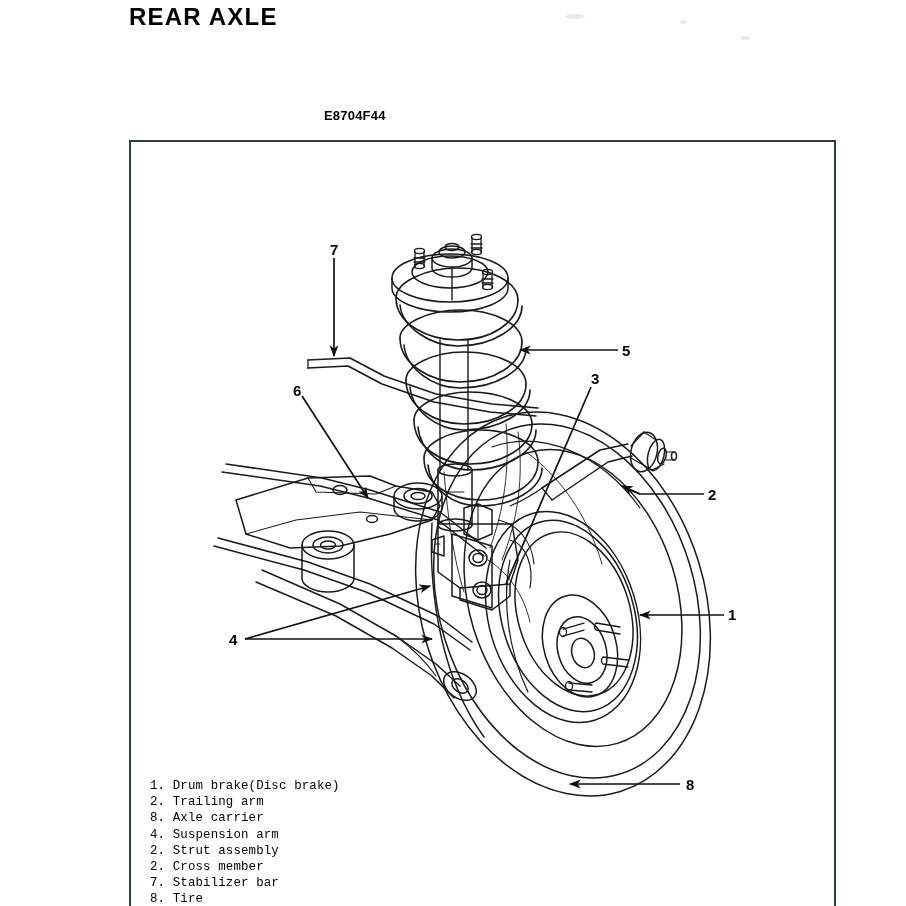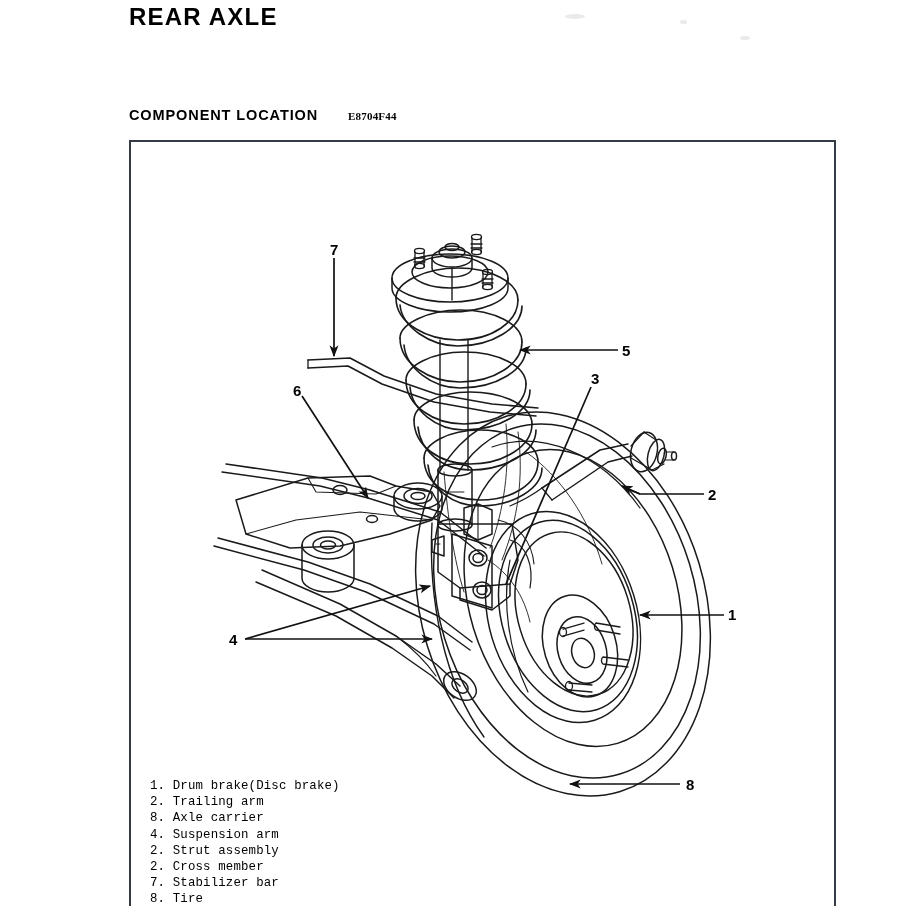--- a/index.html
+++ b/index.html
@@ -52,28 +52,27 @@
     left: 89px;
     top: 105px;
     font-size: 14.5px;
     font-weight: bold;
     letter-spacing: 0.9px;
     line-height: 20px;
     white-space: nowrap;
   }
   .hdr-code {
     position: absolute;
-    left: 308px;
+    left: 284px;
     top: 110px;
-    font-size: 11px;
+    font-size: 13px;
     font-weight: bold;
     letter-spacing: 0.2px;
     line-height: 12px;
     white-space: nowrap;
-    font-family: Liberation Serif, serif;
   }
 
   
   #figure-frame {
     position: absolute;
     left: 89px;
     top: 140px;
     width: 707px;
     height: 766px;
     border-top: 2px solid #333b45;
@@ -127,21 +126,20 @@
   <div class="speckle" style="left:525px; top:14px; width:20px; height:5px;"></div>
   <div class="speckle" style="left:640px; top:20px; width:7px; height:4px;"></div>
   <div class="speckle" style="left:700px; top:36px; width:10px; height:4px;"></div>
   <div class="speckle" style="left:694px; top:412px; width:5px; height:5px;"></div>
   <div class="speckle" style="left:687px; top:432px; width:3px; height:3px;"></div>
   <div class="speckle" style="left:778px; top:430px; width:3px; height:3px;"></div>
 
   <div class="hdr-section">REAR AXLE</div>
 
 
-  <div class="hdr-comp">COMPONENT LOCATION</div>
 
   <div class="hdr-code">E8704F44</div>
 
   <div id="figure-frame"></div>
 
   <svg id="figure-svg" viewBox="0 0 906 906">
     <defs>
       <marker id="arw" viewBox="0 0 10 10" refX="9" refY="5" markerWidth="7" markerHeight="7" orient="auto-start-reverse">
         <path d="M0,1.2 L10,5 L0,8.8 L2.6,5 Z" fill="#111"></path>
       </marker>

